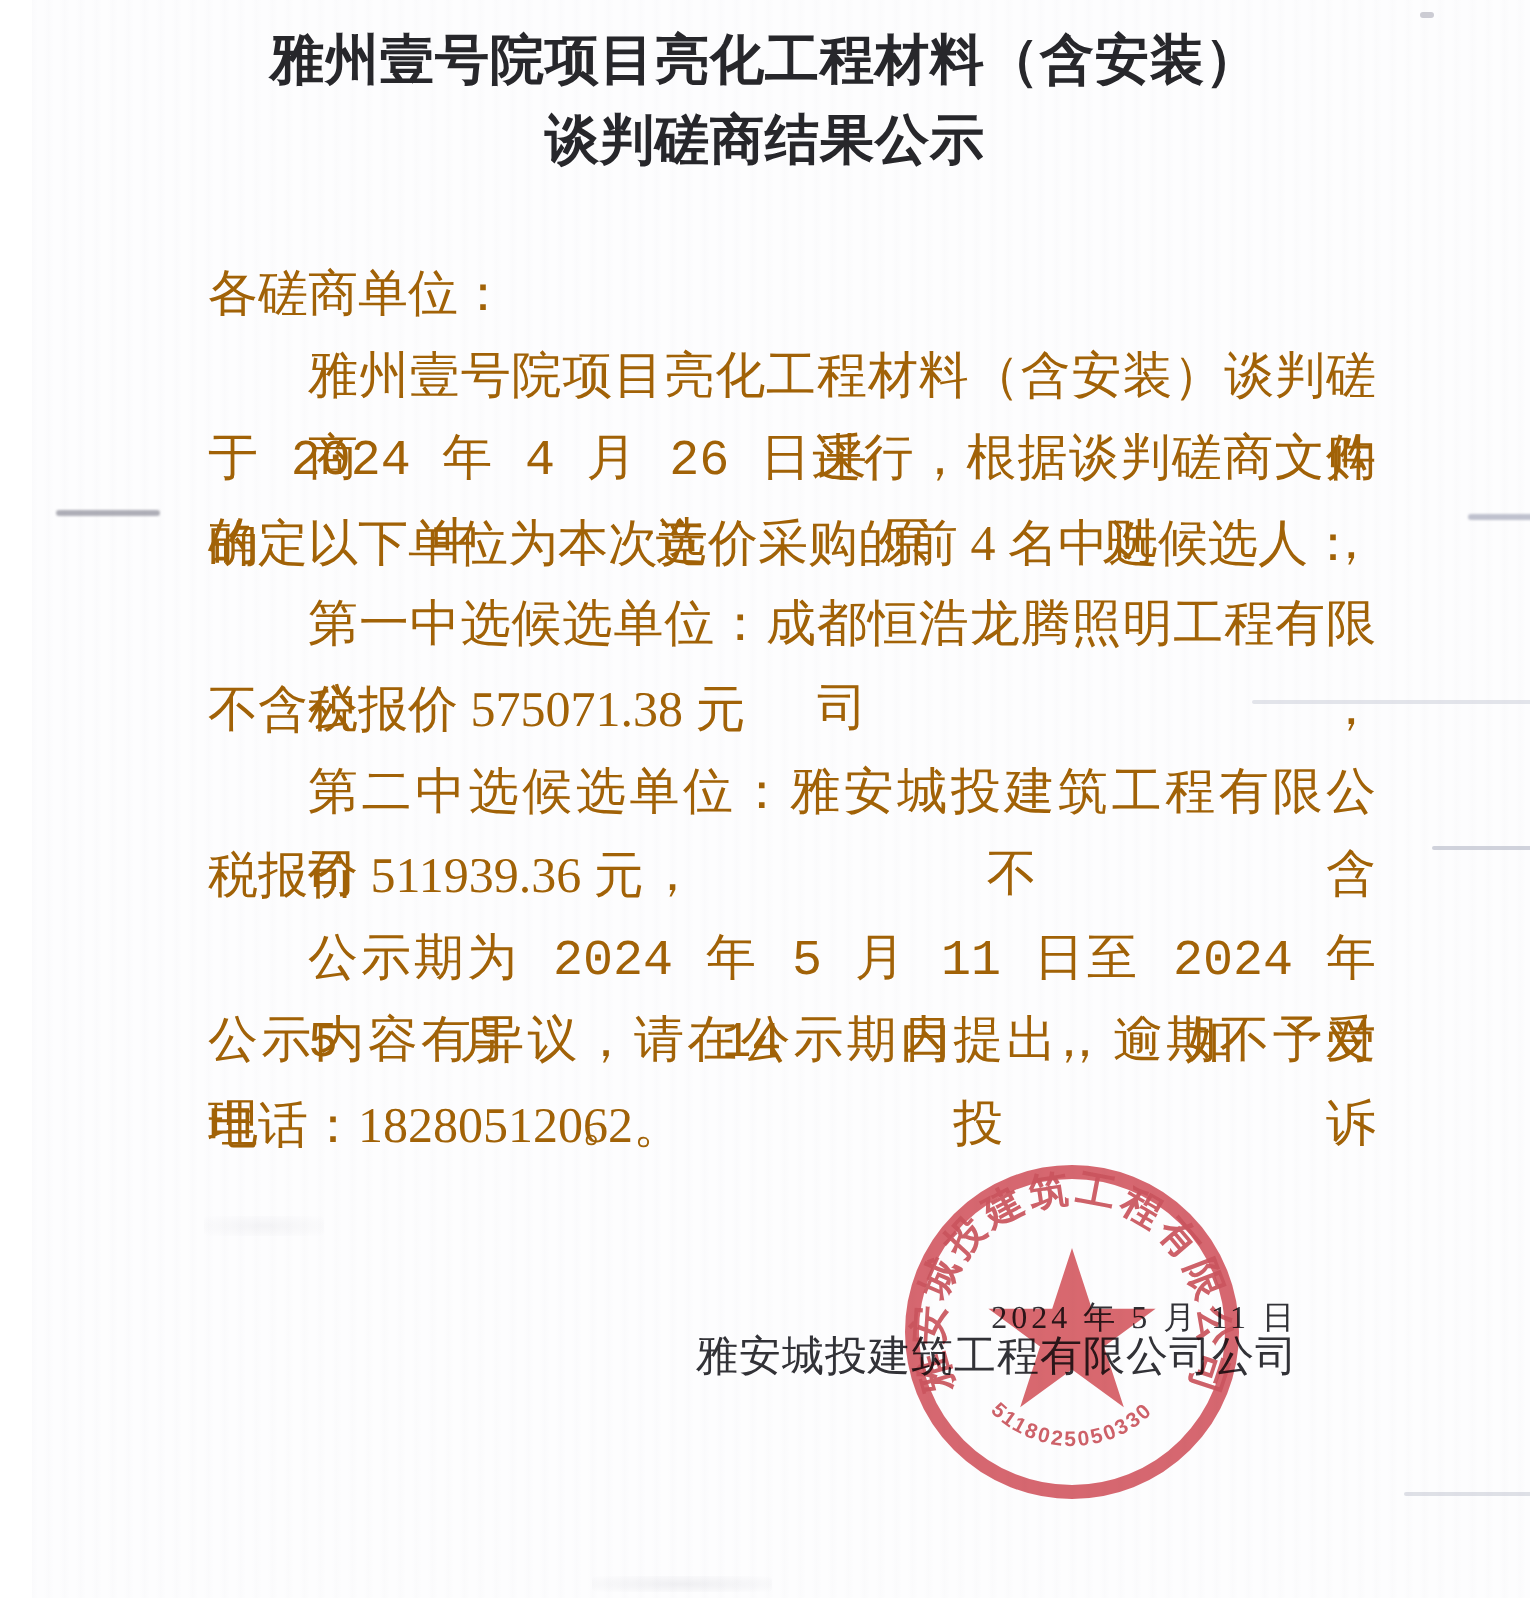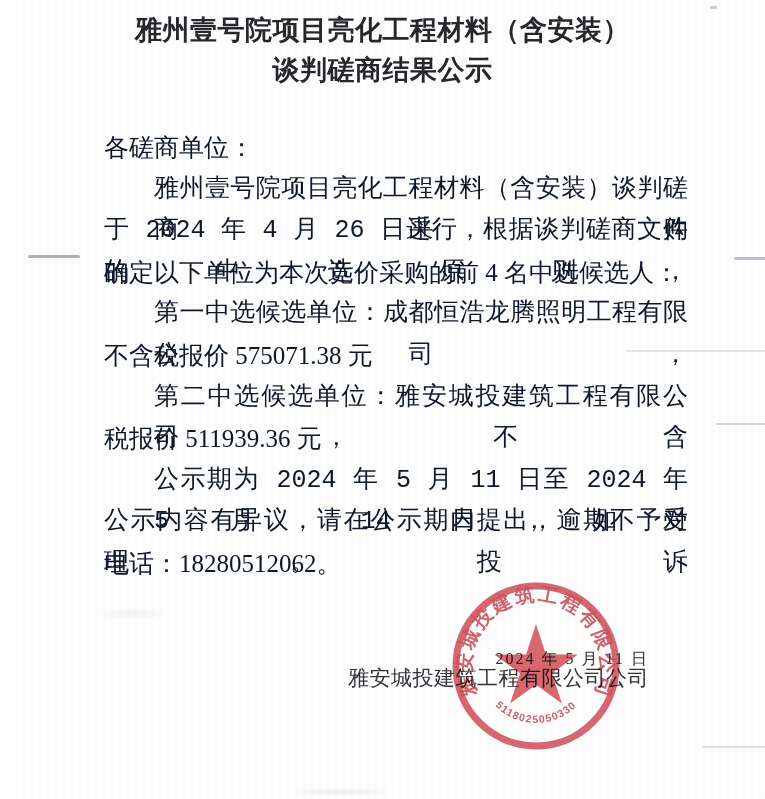--- a/index.html
+++ b/index.html
@@ -18,21 +18,21 @@
       rgba(150,150,170,0.025) 0px, rgba(150,150,170,0.0) 3px,
       rgba(150,150,170,0.0) 6px, rgba(150,150,170,0.02) 8px);
   }
   .title{
     position:absolute;top:10px;left:-16px;width:765px;
     text-align:center;font-weight:bold;font-size:27px;line-height:40px;
     color:#27272b;letter-spacing:0.5px;
   }
   .body-text{
     position:absolute;left:88px;top:127px;width:584px;
-    font-size:25px;color:#0f172a;
+    font-size:25px;color:#a16207;
   }
   .line{
     height:41.6px;line-height:41.6px;
   }
   .line.fill{
     text-align:justify;text-align-last:justify;font-family:Liberation Mono, monospace;
   }
   .line.indent{
     padding-left:50px;
   }

